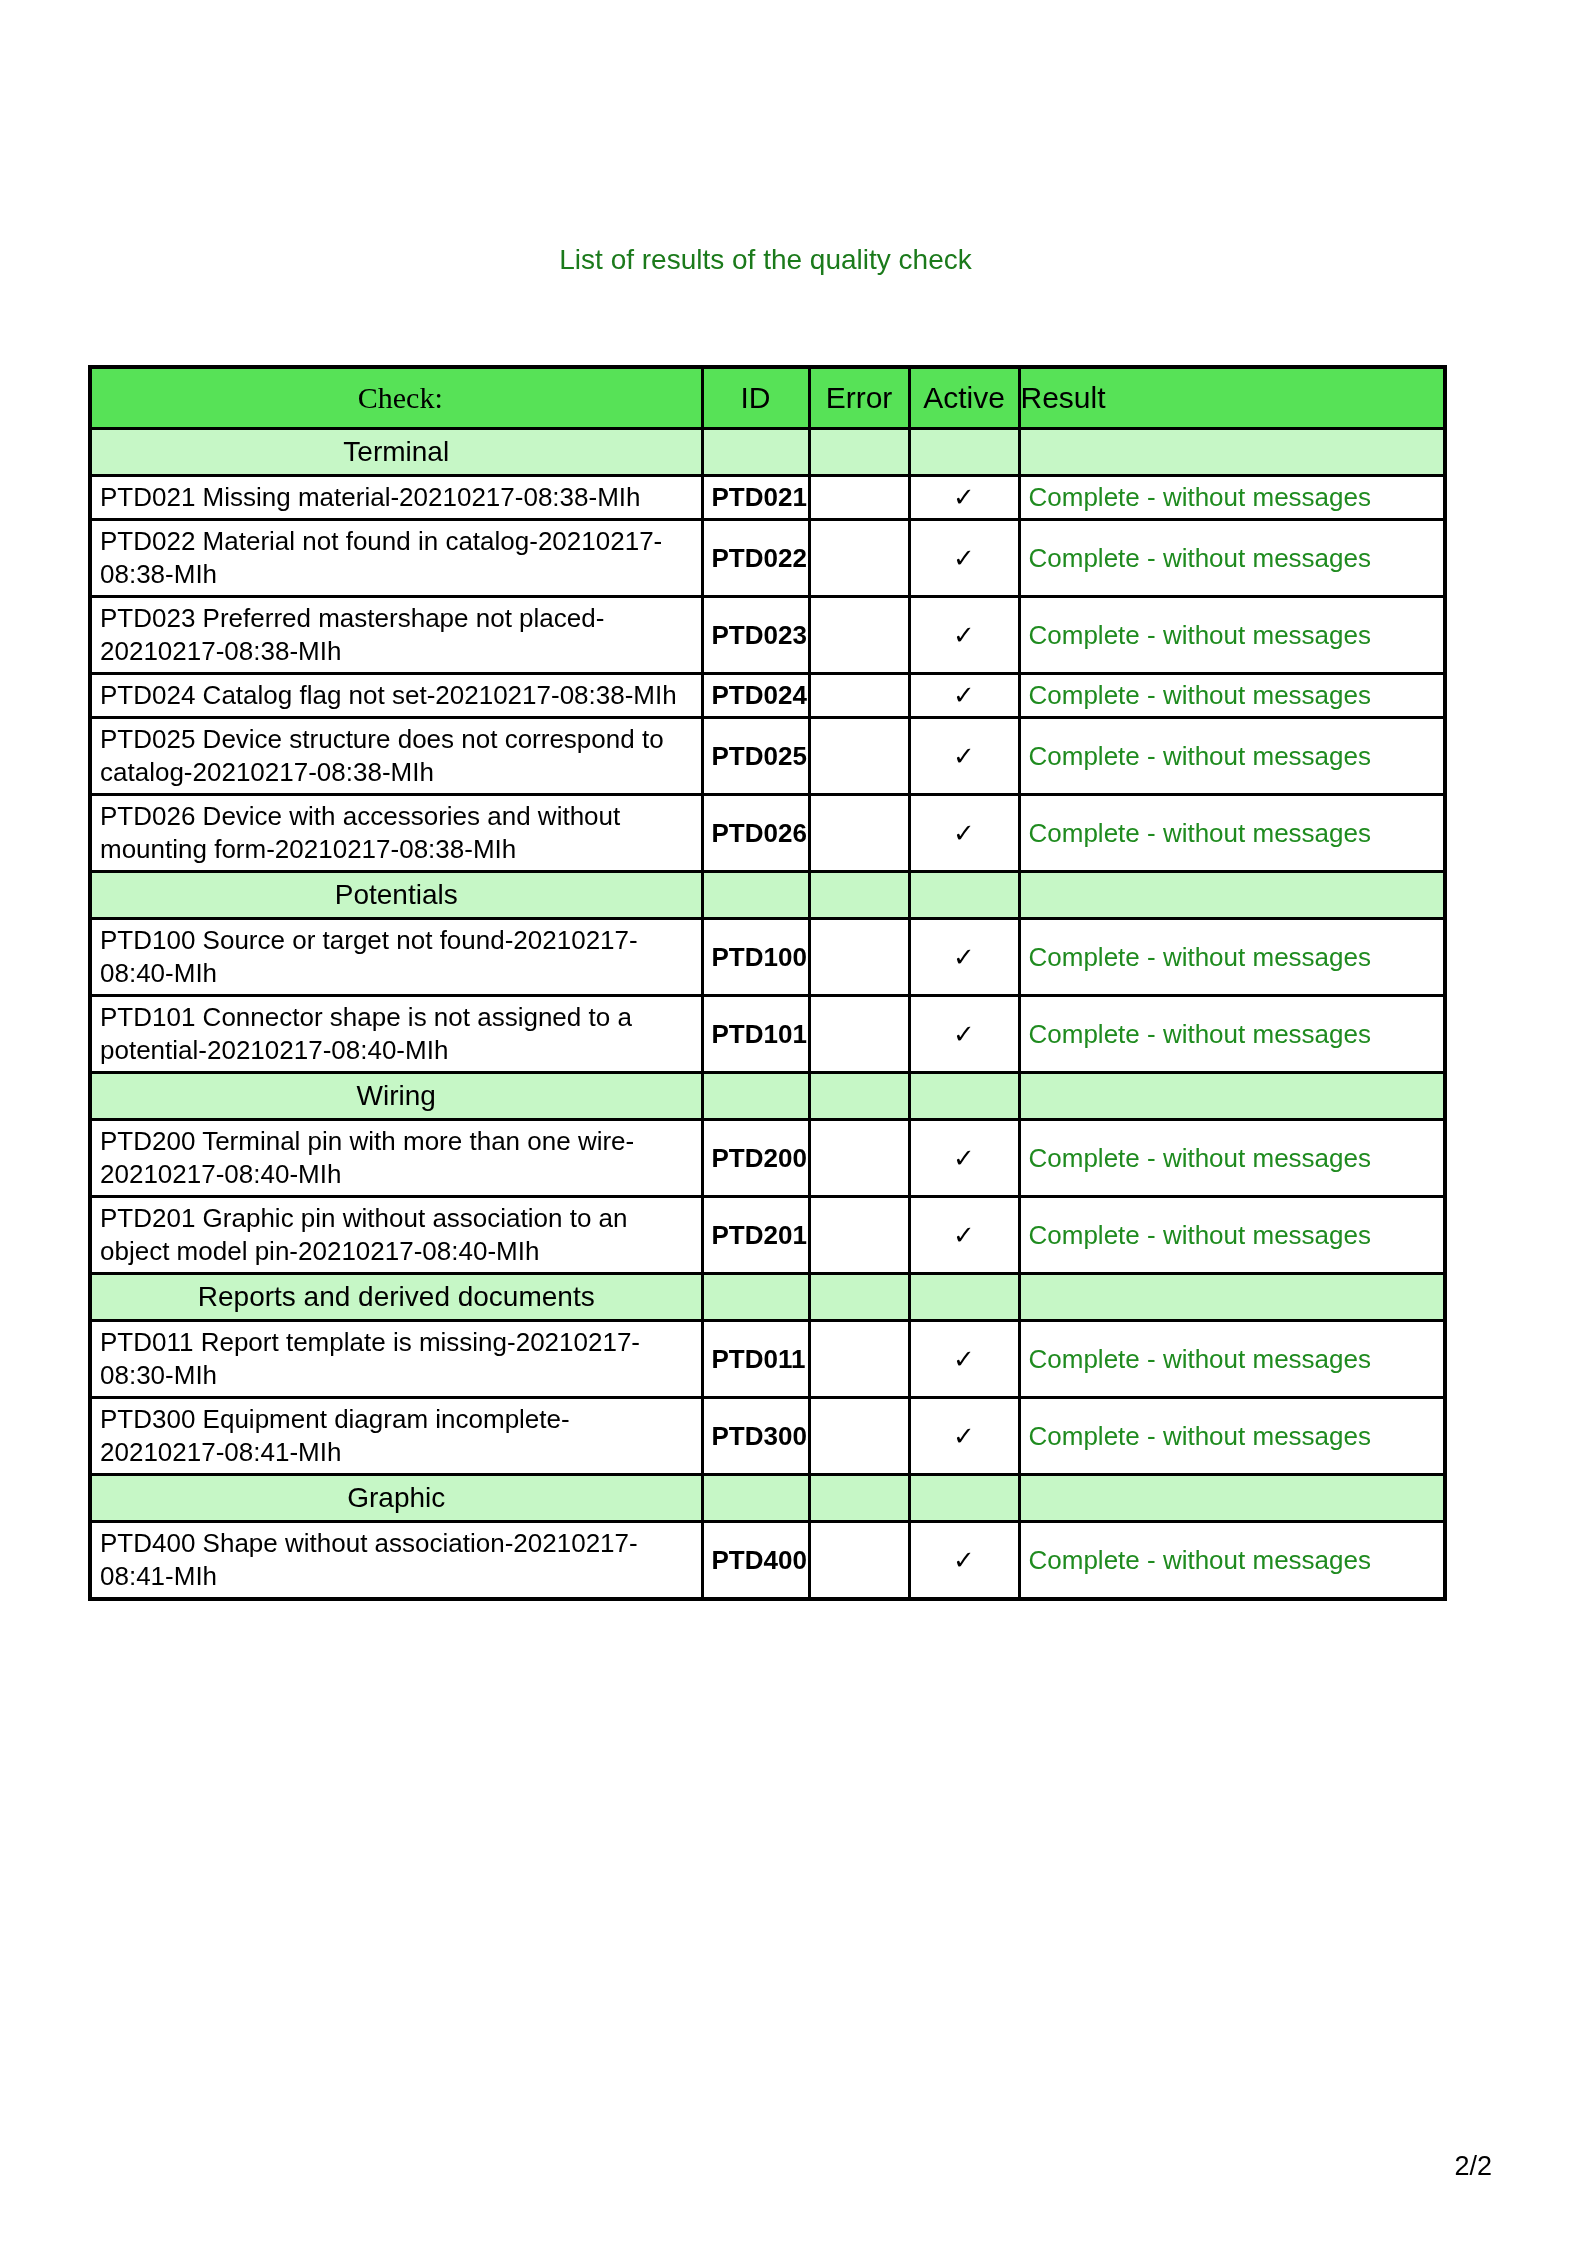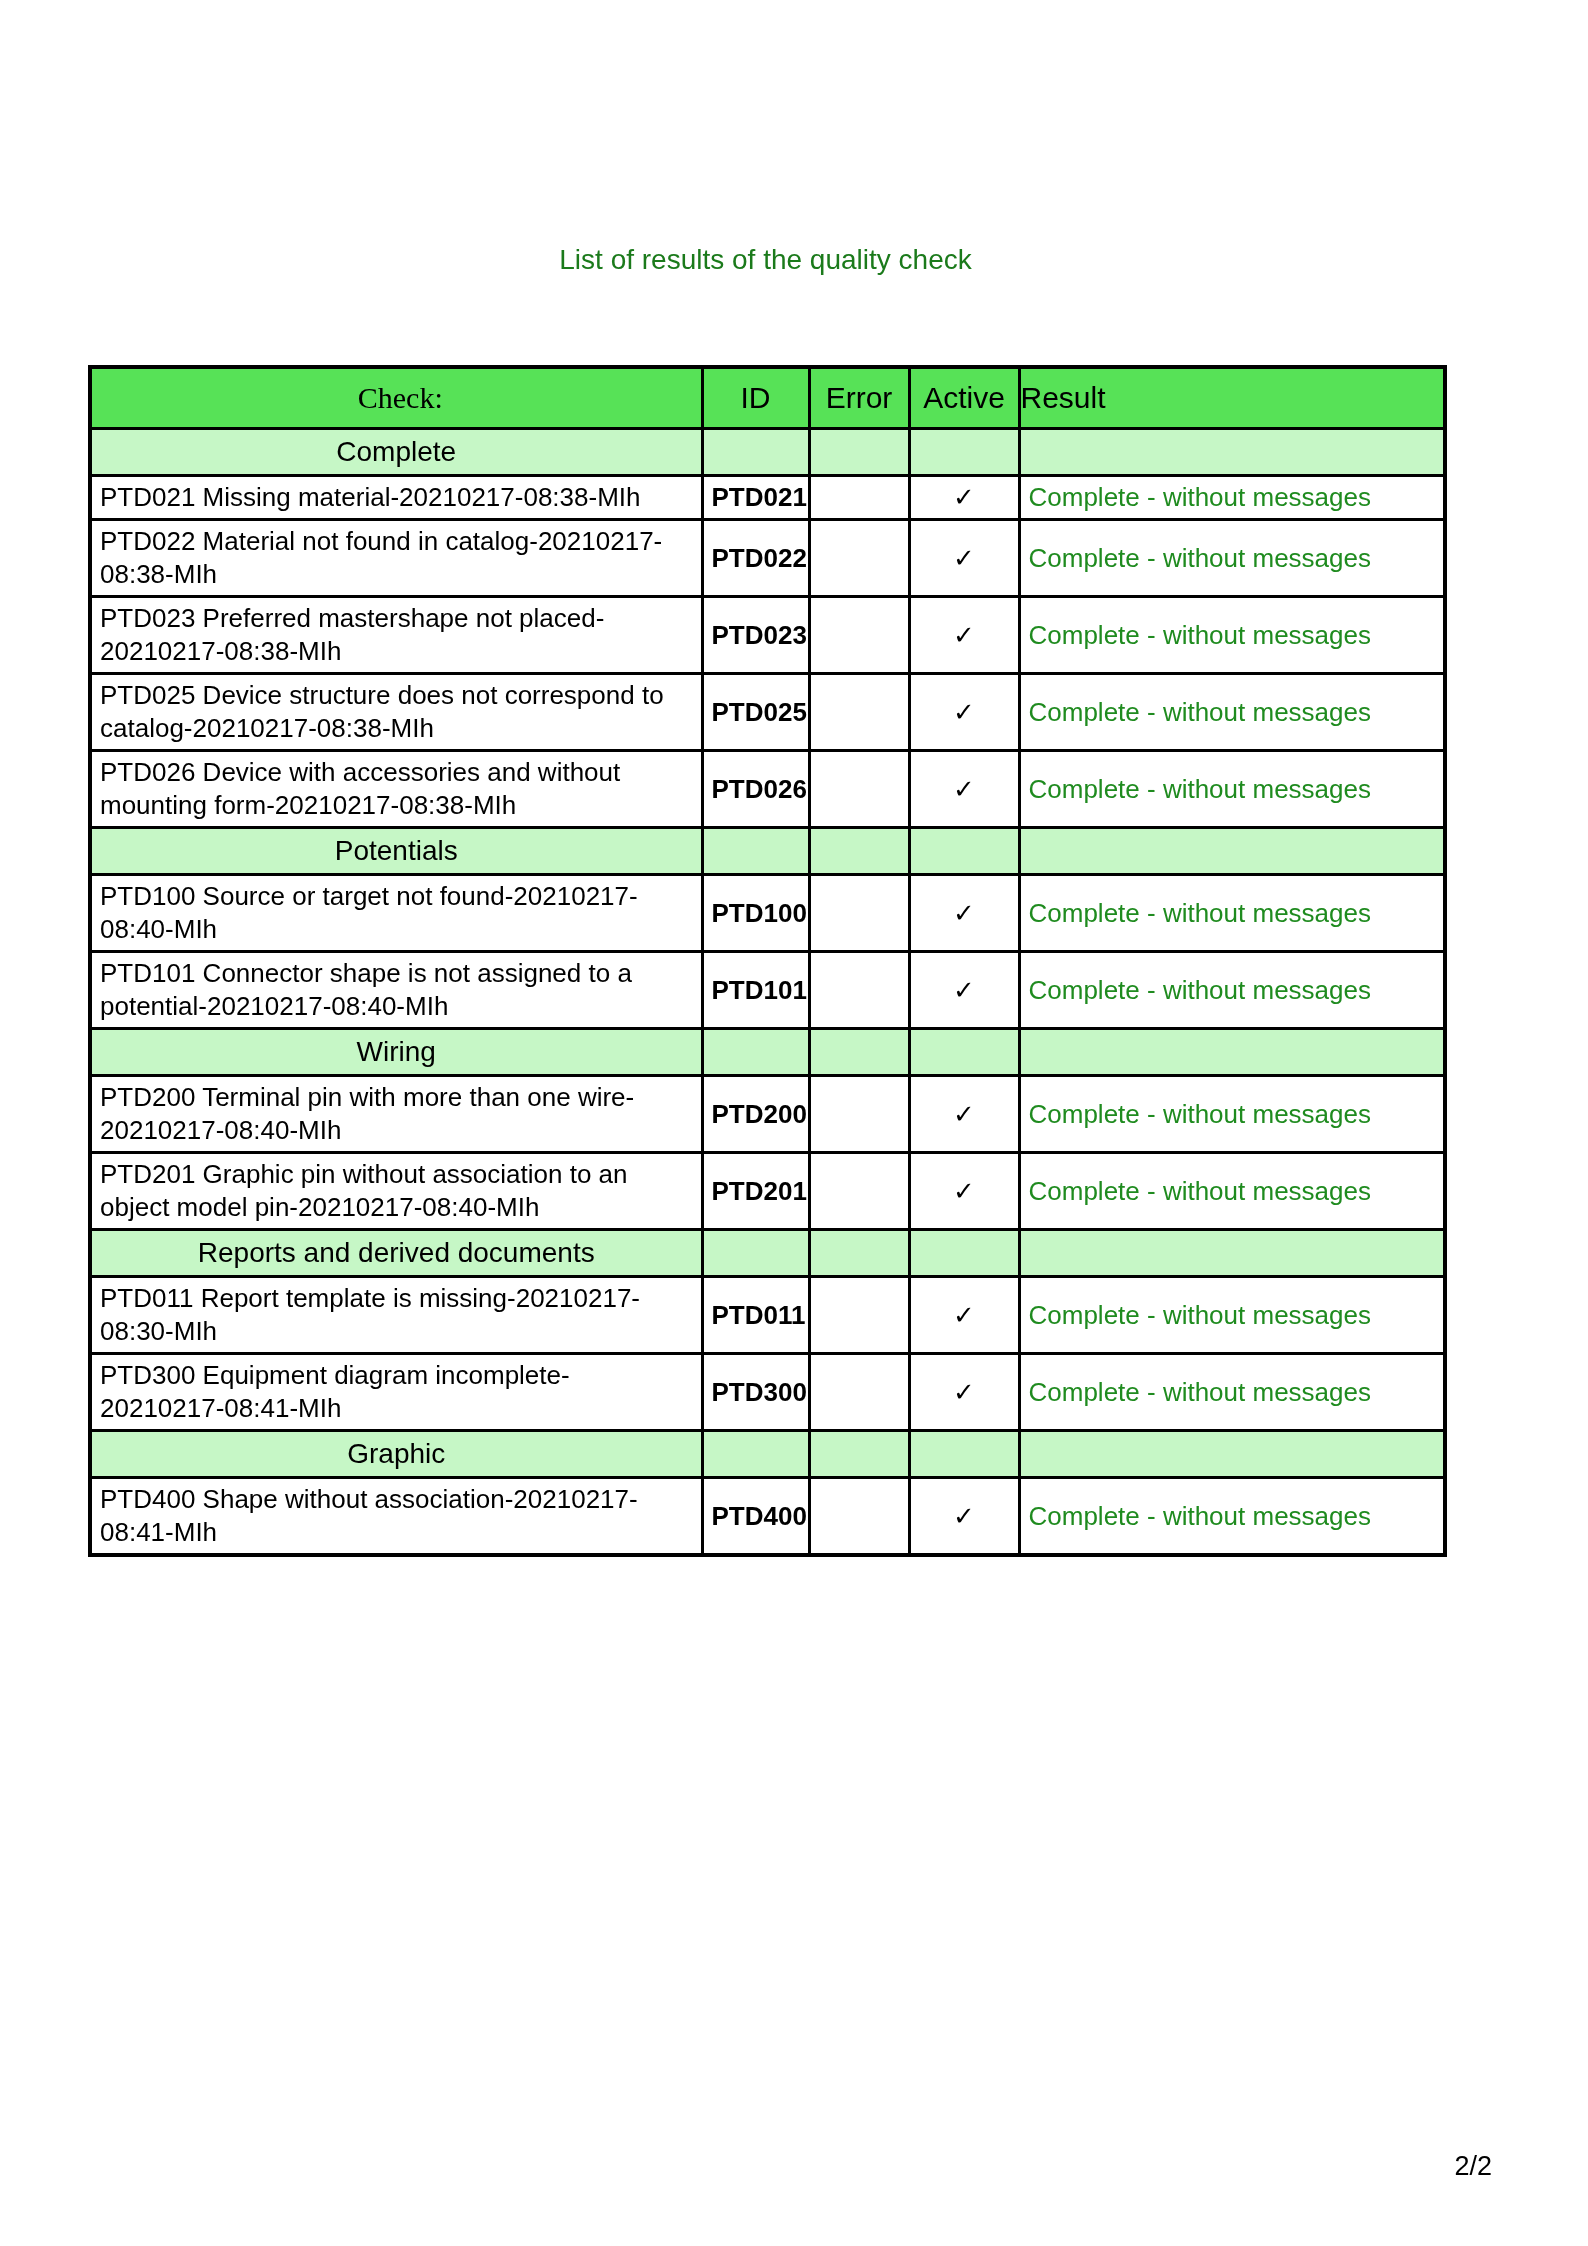--- a/index.html
+++ b/index.html
@@ -91,21 +91,21 @@
     <tr>
       <th class="col-check">Check:</th>
       <th class="col-id">ID</th>
       <th class="col-error">Error</th>
       <th class="col-active">Active</th>
       <th class="col-result">Result</th>
     </tr>
   </thead>
   <tbody id="qc-body">
       <tr class="section-row">
-        <td class="section-name">Complete</td>
+        <td class="section-name">Terminal</td>
         <td class="section-empty"></td>
         <td class="section-empty"></td>
         <td class="section-empty"></td>
         <td class="section-empty"></td>
       </tr>
       <tr class="data-row">
         <td class="check-cell">PTD021 Missing material-20210217-08:38-MIh</td>
         <td class="id-cell">PTD021</td>
         <td class="error-cell"></td>
         <td class="active-cell"><span>✓</span></td>
@@ -119,20 +119,27 @@
         <td class="result-cell">Complete - without messages</td>
       </tr>
       <tr class="data-row">
         <td class="check-cell">PTD023 Preferred mastershape not placed-20210217-08:38-MIh</td>
         <td class="id-cell">PTD023</td>
         <td class="error-cell"></td>
         <td class="active-cell"><span>✓</span></td>
         <td class="result-cell">Complete - without messages</td>
       </tr>
       <tr class="data-row">
+        <td class="check-cell">PTD024 Catalog flag not set-20210217-08:38-MIh</td>
+        <td class="id-cell">PTD024</td>
+        <td class="error-cell"></td>
+        <td class="active-cell"><span>✓</span></td>
+        <td class="result-cell">Complete - without messages</td>
+      </tr>
+      <tr class="data-row">
         <td class="check-cell">PTD025 Device structure does not correspond to catalog-20210217-08:38-MIh</td>
         <td class="id-cell">PTD025</td>
         <td class="error-cell"></td>
         <td class="active-cell"><span>✓</span></td>
         <td class="result-cell">Complete - without messages</td>
       </tr>
       <tr class="data-row">
         <td class="check-cell">PTD026 Device with accessories and without mounting form-20210217-08:38-MIh</td>
         <td class="id-cell">PTD026</td>
         <td class="error-cell"></td>

